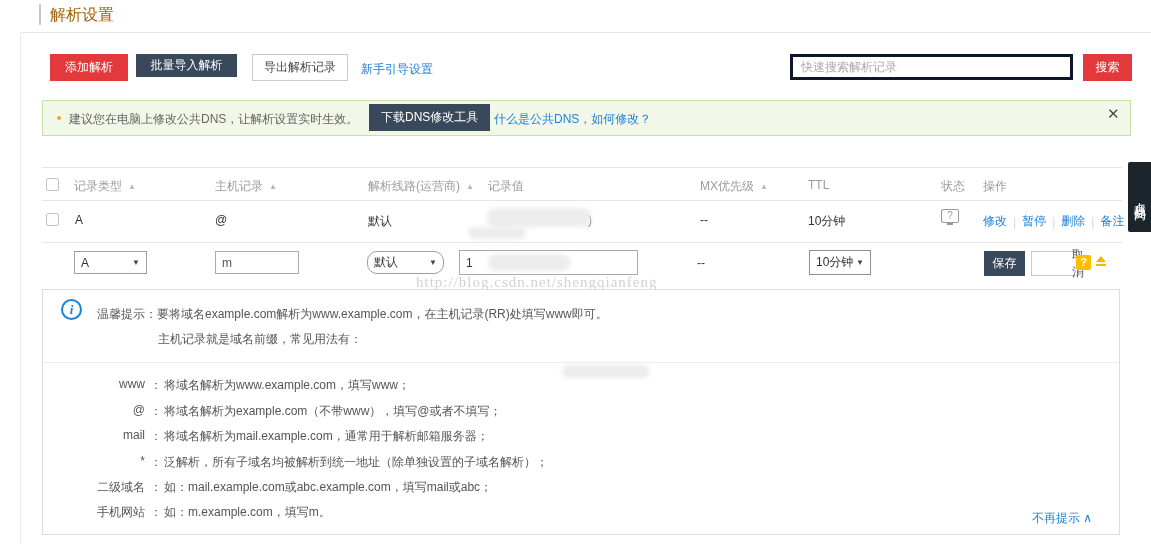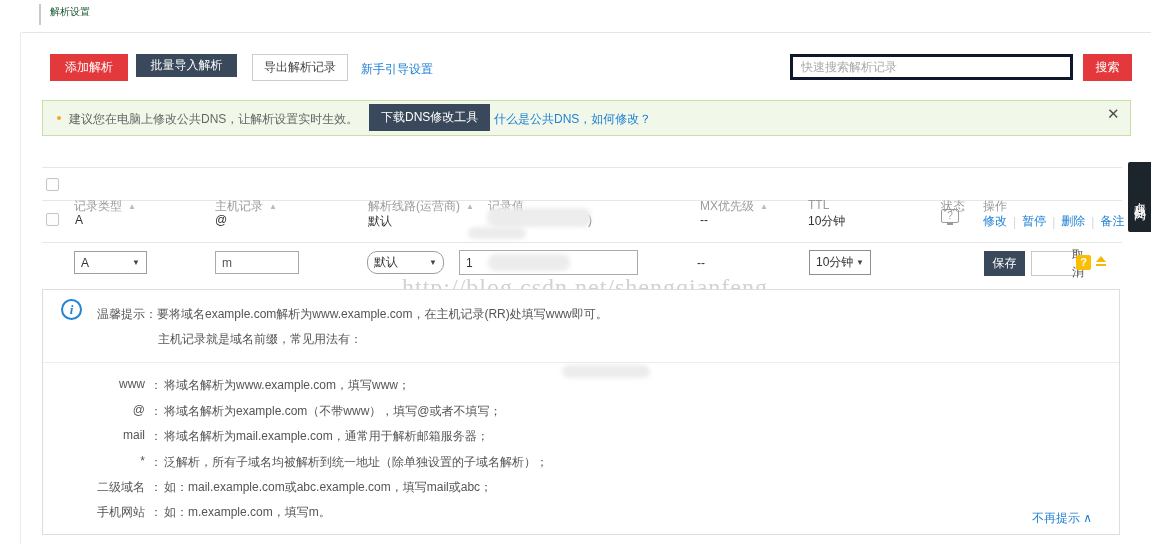--- a/index.html
+++ b/index.html
@@ -3,21 +3,21 @@
 <meta charset="utf-8">
 <style>
   * { margin:0; padding:0; box-sizing:border-box; }
   body { background:#fff; }
   .page { position:relative; width:1151px; height:544px; background:#fff;
           font-family:"Liberation Sans","DejaVu Sans",sans-serif; font-size:12px; color:#333; overflow:hidden; }
   .abs { position:absolute; }
 
   
   .title-vline { left:39px; top:4px; width:2px; height:21px; background:#c9c9c9; }
-  .page-title { left:50px; top:5px; font-size:10px; color:#14532d; }
+  .page-title { left:50px; top:5px; font-size:16px; color:#a16207; }
   .header-hline { left:22px; top:32px; width:1129px; height:1px; background:#e5e5e5; }
   .left-vline { left:20px; top:32px; width:1px; height:512px; background:#eaeaea; }
 
   
   .btn { display:flex; align-items:center; justify-content:center; cursor:pointer; }
   .btn-red { background:#e4393c; color:#fff; }
   .btn-dark { background:#39485a; color:#fff; }
   .btn-white { background:#fff; color:#444; border:1px solid #ccc; }
   .btn-add { left:50px; top:54px; width:78px; height:27px; }
   .btn-batch { left:136px; top:54px; width:101px; height:23px; }
@@ -33,21 +33,21 @@
   .notice { left:42px; top:100px; width:1089px; height:36px; background:#f2f8e9; border:1px solid #c9dfa6; }
   .notice-bullet { left:57px; top:116px; width:4px; height:4px; background:#f5a623; border-radius:50%; }
   .notice-text { left:69px; top:111px; color:#666; }
   .btn-download { left:369px; top:104px; height:27px; padding:0 12px; }
   .notice-link { left:494px; top:111px; }
   .notice-close { left:1107px; top:105px; font-size:15px; font-weight:bold; color:#4d4d4d; cursor:pointer; }
 
   
   .hline { height:1px; background:#e6e6e6; left:42px; width:1080px; }
   .l-top { top:167px; } .l-head { top:200px; } .l-row { top:242px; }
-  .th { color:#9b9b9b; top:178px;margin-top:20px; }
+  .th { color:#9b9b9b; top:178px; }
   .sort { font-size:8px; color:#b9b9b9; margin-left:6px; vertical-align:1px; }
   .checkbox { width:13px; height:13px; border:1px solid #c4c4c4; background:#fdfdfd; border-radius:2px; cursor:pointer; }
   .cb-head { left:46px; top:178px; } .cb-row { left:46px; top:213px; }
   .td { color:#333; top:213px; }
   .value-suffix { color:#666; }
   .status-icon { left:941px; top:209px; width:18px; height:14px; border:1px solid #9a9a9a; border-radius:2px;
                  color:#9a9a9a; font-size:10px; text-align:center; line-height:12px; cursor:pointer; }
   .status-icon::after { content:""; position:absolute; left:5px; bottom:-3px; width:6px; height:2px; background:#9a9a9a; }
   .row-actions { left:983px; top:213px; display:flex; gap:6px; align-items:center; }
   .act-sep { color:#d8d8d8; }
@@ -80,22 +80,22 @@
                font-family:"Liberation Serif",serif; font-style:italic; }
   .tip-line1 { left:97px; top:306px; color:#555; }
   .tip-line2 { left:158px; top:331px; color:#555; }
   .tip-hline { left:43px; top:362px; width:1076px; height:1px; background:#ececec; }
   .tip-item { position:absolute; left:40px; display:flex; color:#555; }
   .tip-term { display:inline-block; width:105px; text-align:right; }
   .tip-sep { margin:0 2px 0 5px; }
   .dismiss { left:1032px; top:510px; }
 
   
-  .watermark { left:402px; top:274px; font-family:"Liberation Serif","DejaVu Serif",serif;
-               font-size:24px; color:#d2d2d2; letter-spacing:1px; }
+  .watermark { left:416px; top:274px; font-family:"Liberation Serif","DejaVu Serif",serif;
+               font-size:15px; color:#d2d2d2; letter-spacing:1px; }
   .side-tab { left:1128px; top:162px; width:23px; height:70px; background:#1c242c; color:#fff;
               writing-mode:vertical-lr; text-orientation:upright; text-align:center; line-height:23px;
               font-size:12px; letter-spacing:2px; cursor:pointer; border-radius:2px 0 0 2px; }
   .blur { background:#ececec; border-radius:8px; filter:blur(2px); }
   .b1 { left:487px; top:208px; width:104px; height:19px; }
   .b2 { left:468px; top:227px; width:58px; height:12px; }
   .b3 { left:488px; top:254px; width:82px; height:17px; }
   .b4 { left:562px; top:365px; width:88px; height:13px; }
 </style>
 </head>

